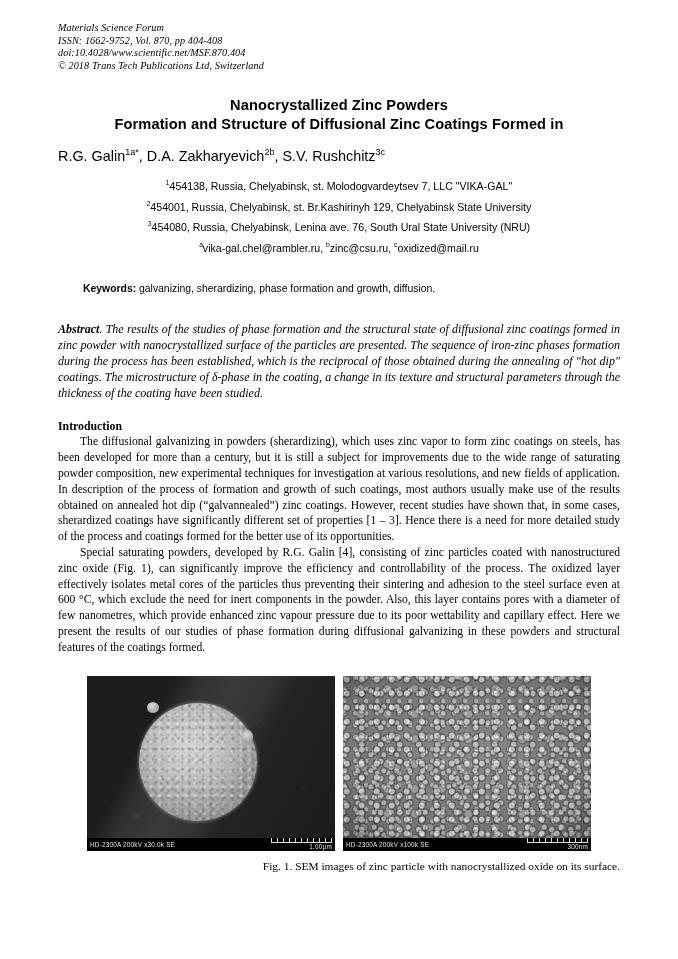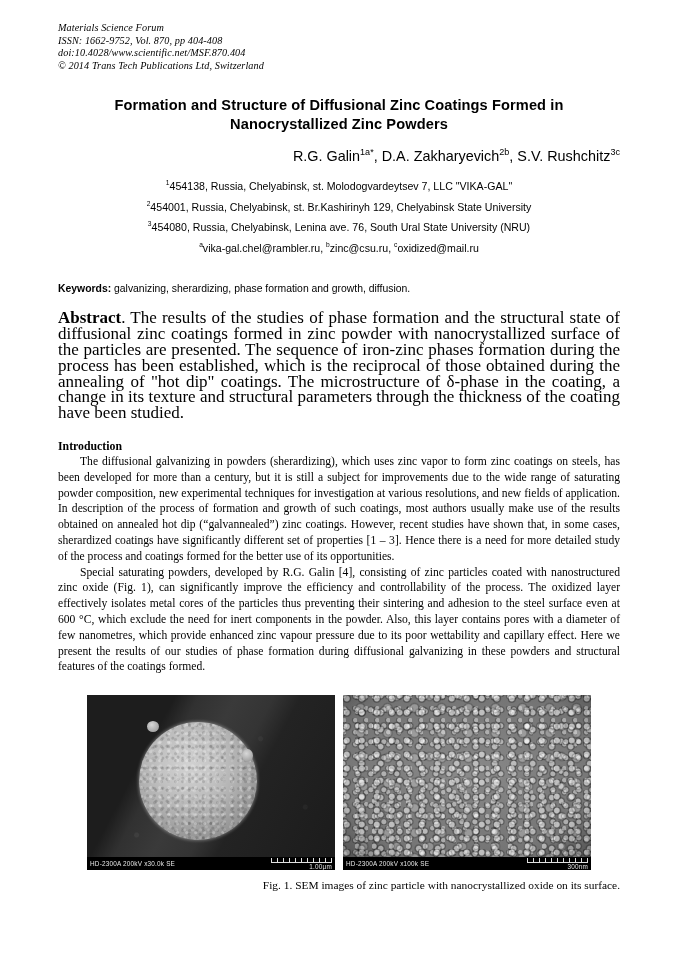--- a/index.html
+++ b/index.html
@@ -43,21 +43,21 @@
     font-family: "Liberation Sans", "DejaVu Sans", sans-serif;
     font-weight: bold;
     font-size: 14.6px;
     line-height: 19px;
     letter-spacing: 0.1px;
   }
 
   
   .authors {
     margin-top: 13px;
-    text-align: right;
+    text-align: left;
     font-family: "Liberation Sans", "DejaVu Sans", sans-serif;
     font-size: 14.4px;
     line-height: 18px;
   }
   sup { font-size: 0.63em; vertical-align: super; line-height: 0; }
 
   
   .affiliations {
     margin-top: 11px;
     text-align: center;
@@ -68,28 +68,29 @@
   .affiliations .aff-line { white-space: nowrap; }
   .emails { white-space: nowrap; }
 
   
   .keywords {
     margin-top: 24px;
     font-family: "Liberation Sans", "DejaVu Sans", sans-serif;
     font-size: 10.4px;
     line-height: 14px;
   }
-  .keywords .kw-label { font-weight: bold; }
+  .keywords .kw-label { font-weight: bold; margin-left: 25px; }
 
   
   .abstract {
-    margin-top: 14px;
-    font-size: 17px;
+    margin-top: 26px;
+    font-size: 12px;
     line-height: 15.8px;
     text-align: justify;
+    font-style: italic;
   }
   .abstract .abs-label { font-weight: bold; }
 
   
   .section-heading {
     margin-top: 18px;
     font-weight: bold;
     font-size: 11.8px;
     line-height: 15px;
   }
@@ -261,27 +262,27 @@
 </head>
 <body>
 
 <div class="page">
 
   <div class="journal-header">
     <div class="left">
       <div>Materials Science Forum</div>
       <div>ISSN: 1662-9752, Vol. 870, pp 404-408</div>
       <div>doi:10.4028/www.scientific.net/MSF.870.404</div>
-      <div>© 2014 Trans Tech Publications Ltd, Switzerland</div>
+      <div>© 2018 Trans Tech Publications Ltd, Switzerland</div>
     </div>
   </div>
 
   <div class="title">
+    <div>Nanocrystallized Zinc Powders</div>
     <div>Formation and Structure of Diffusional Zinc Coatings Formed in</div>
-    <div>Nanocrystallized Zinc Powders</div>
   </div>
 
   <div class="authors">
     <span><span>R.G. Galin</span><sup>1a*</sup></span><span>, </span><span><span>D.A. Zakharyevich</span><sup>2b</sup></span><span>, </span><span><span>S.V. Rushchitz</span><sup>3c</sup></span>
   </div>
 
   <div class="affiliations">
     <div class="aff-line"><sup>1</sup><span>454138, Russia, Chelyabinsk, st. Molodogvardeytsev  7, LLC "VIKA-GAL"</span></div>
     <div class="aff-line"><sup>2</sup><span>454001, Russia, Chelyabinsk, st. Br.Kashirinyh 129, Chelyabinsk State University</span></div>
     <div class="aff-line"><sup>3</sup><span>454080, Russia, Chelyabinsk, Lenina ave. 76, South Ural State University (NRU)</span></div>

